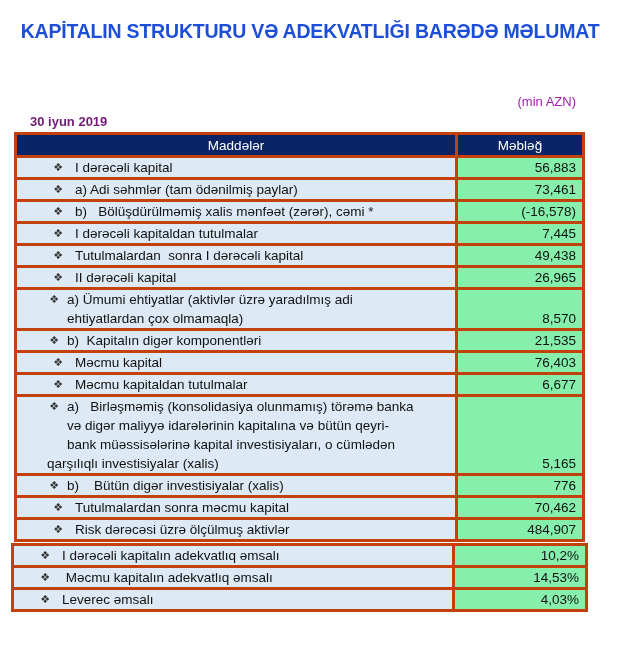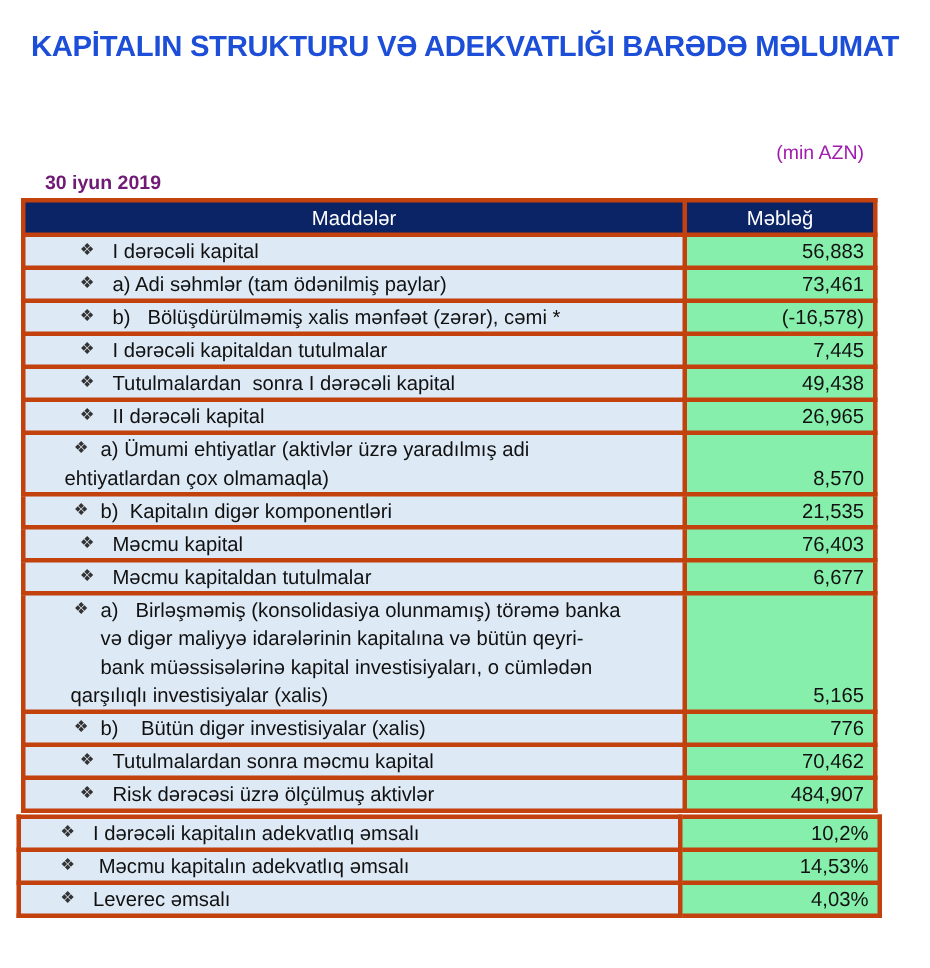--- a/index.html
+++ b/index.html
@@ -100,21 +100,21 @@
           </div>
         </td>
       <td class="val">26,965</td>
     </tr>
     <tr>
       <td class="lbl wrap">
         <div class="row-inner">
             <span class="bullet" style="width:50px;padding-right:8px">❖</span>
             <span class="lbl-text">a) Ümumi ehtiyatlar (aktivlər üzrə yaradılmış adi</span>
           </div>
-        <span class="cont" style="padding-left:26px">ehtiyatlardan çox olmamaqla)</span>
+        <span class="cont" style="padding-left:50px">ehtiyatlardan çox olmamaqla)</span>
       </td>
       <td class="val">8,570</td>
     </tr>
     <tr>
       <td class="lbl">
           <div class="row-inner">
             <span class="bullet" style="width:50px;padding-right:8px">❖</span>
             <span class="lbl-text" style="white-space:pre">b)  Kapitalın digər komponentləri</span>
           </div>
         </td>

